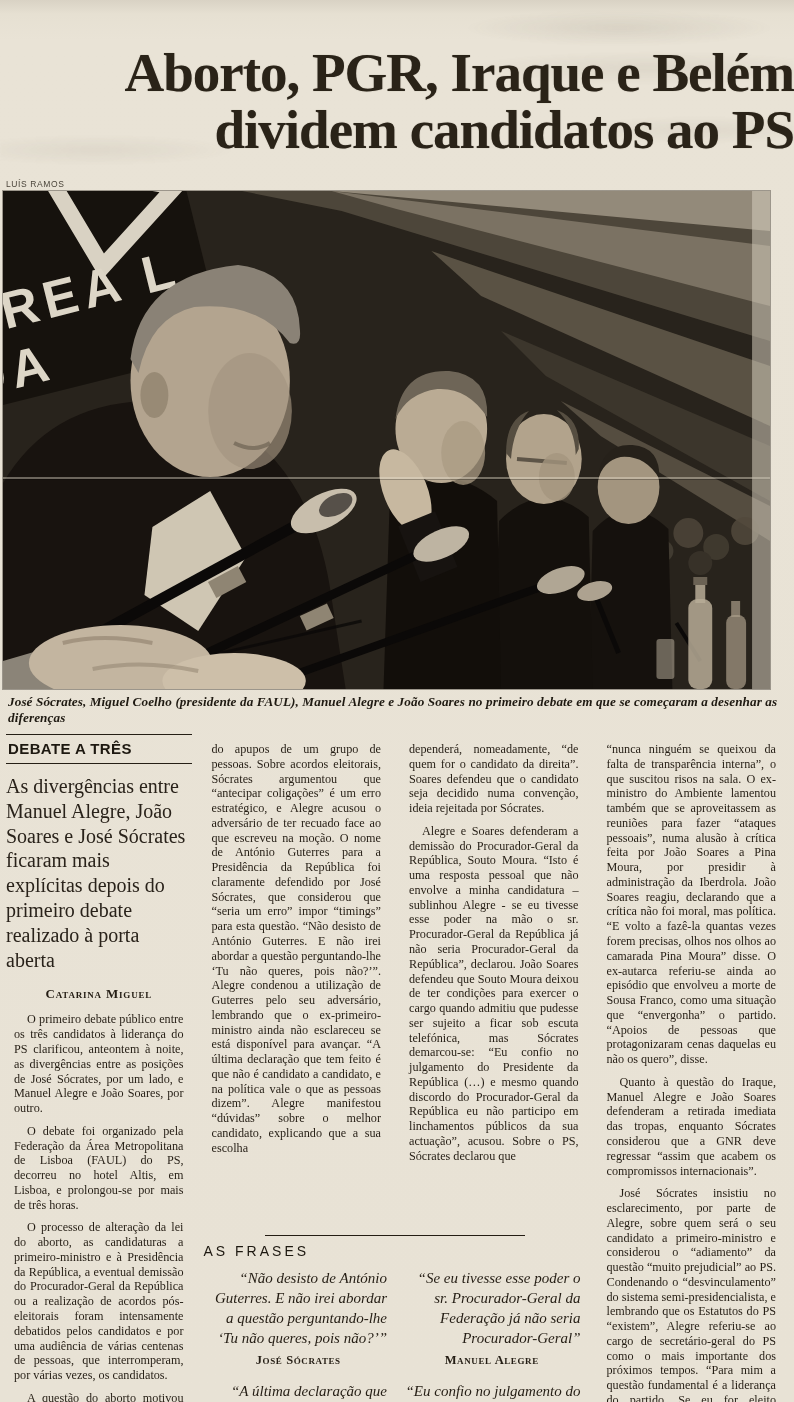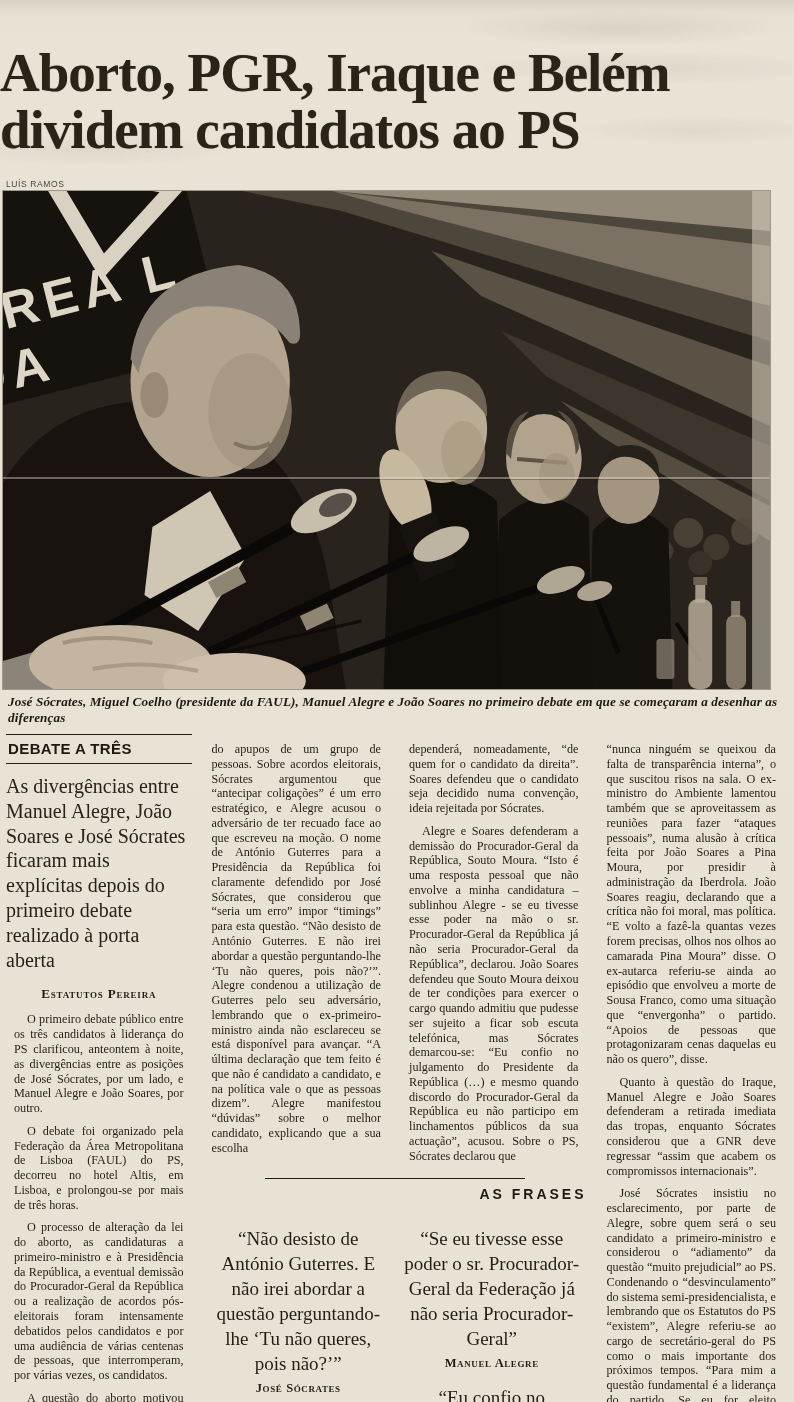--- a/index.html
+++ b/index.html
@@ -24,21 +24,21 @@
       radial-gradient(260px 24px at 82% 68px, rgba(92,82,66,.08), transparent 70%),
       radial-gradient(200px 22px at 12% 150px, rgba(92,82,66,.07), transparent 70%),
       radial-gradient(180px 20px at 88% 130px, rgba(92,82,66,.07), transparent 70%);
     filter:blur(1px);
     pointer-events:none;
   }
   
   .headline{
     position:relative;
     padding-top:24px;
-    text-align:left;
+    text-align:right;
     line-height:1.02;
   }
   .headline .hl{
     display:block;
     font-weight:700;
     font-size:55px;
     letter-spacing:-1px;
     color:#2a2318;
     text-shadow:0 0 1px rgba(42,35,24,.35);
   }
@@ -133,34 +133,35 @@
   }
   .frases::after{
     content:"";
     display:block;
     margin:2px auto 0 auto;
     width:56%;
     border-top:1.5px solid #241d14;
   }
   .frases-header{
     font-family:"Liberation Sans", sans-serif;
-    font-weight:700;
+    font-weight:400;
     font-size:14px;
     letter-spacing:3px;
-    text-align:right;
+    text-align:left;
     color:#1d1810;
-    margin-bottom:24px;
+    margin-bottom:10px;
   }
   .frases-cols{display:flex;gap:16px;padding:0 6px;}
   .fq-col{flex:1;}
   .quote{margin:0 0 14px 0;}
   .quote-text{
-    font-size:19px;
+    font-style:italic;
+    font-size:15px;
     line-height:1.32;
-    text-align:center;
+    text-align:right;
     color:#241d14;
   }
   .quote-author{
     text-align:center;
     font-variant:small-caps;
     font-weight:700;
     font-size:12.5px;
     letter-spacing:.6px;
     margin-top:5px;
     color:#241d14;
@@ -284,21 +285,21 @@
     </svg>
   </div>
 
   <div class="caption">José Sócrates, Miguel Coelho (presidente da FAUL), Manuel Alegre e João Soares no primeiro debate em que se começaram a desenhar as diferenças</div>
 
   <div class="article">
 
     <div class="col1">
       <div class="kicker">DEBATE A TRÊS</div>
       <p class="lead">As divergências entre Manuel Alegre, João Soares e José Sócrates ficaram mais explícitas depois do primeiro debate realizado à porta aberta</p>
-      <div class="byline">Estatutos Pereira</div>
+      <div class="byline">Catarina Miguel</div>
       <div class="body-text">
         <p>O primeiro debate público entre os três candidatos à liderança do PS clarificou, anteontem à noite, as divergências entre as posições de José Sócrates, por um lado, e Manuel Alegre e João Soares, por outro.</p>
         <p>O debate foi organizado pela Federação da Área Metropolitana de Lisboa (FAUL) do PS, decorreu no hotel Altis, em Lisboa, e prolongou-se por mais de três horas.</p>
         <p>O processo de alteração da lei do aborto, as candidaturas a primeiro-ministro e à Presidência da República, a eventual demissão do Procurador-Geral da República ou a realização de acordos pós-eleitorais foram intensamente debatidos pelos candidatos e por uma audiência de várias centenas de pessoas, que interromperam, por várias vezes, os candidatos.</p>
         <p>A questão do aborto motivou uma das mais fortes reacções por parte da audiência. Contrariando a posição dos seus adversários, que advogaram a legitimidade da Assembleia para modificar a lei, Sócrates defendeu a realização do referendo como único processo legítimo para alterar a matéria. “É por escrúpulo democrático que tenho esta posição”, disse, motivan-</p>
       </div>
     </div>
 
     <div class="col2top coltop body-text">
       <p class="noindent">do apupos de um grupo de pessoas. Sobre acordos eleitorais, Sócrates argumentou que “antecipar coligações” é um erro estratégico, e Alegre acusou o adversário de ter recuado face ao que escreveu na moção. O nome de António Guterres para a Presidência da República foi claramente defendido por José Sócrates, que considerou que “seria um erro” impor “timings” para esta questão. “Não desisto de António Guterres. E não irei abordar a questão perguntando-lhe ‘Tu não queres, pois não?’”. Alegre condenou a utilização de Guterres pelo seu adversário, lembrando que o ex-primeiro-ministro ainda não esclareceu se está disponível para avançar. “A última declaração que tem feito é que não é candidato a candidato, e na política vale o que as pessoas dizem”. Alegre manifestou “dúvidas” sobre o melhor candidato, explicando que a sua escolha</p>

